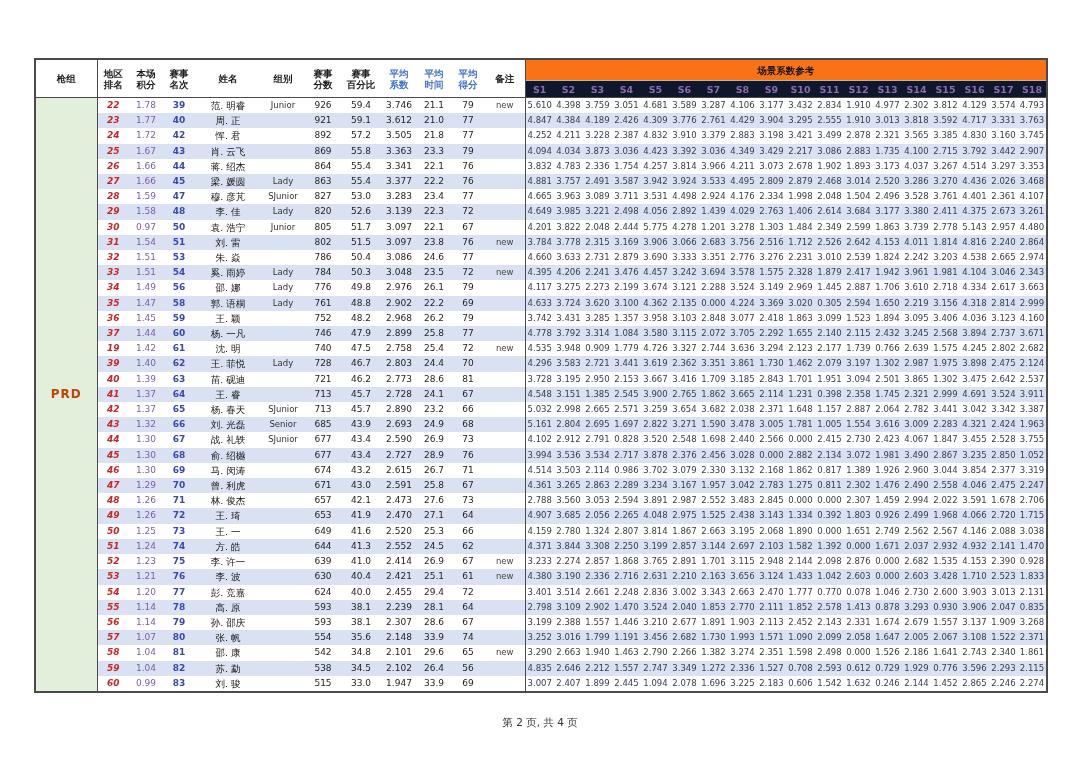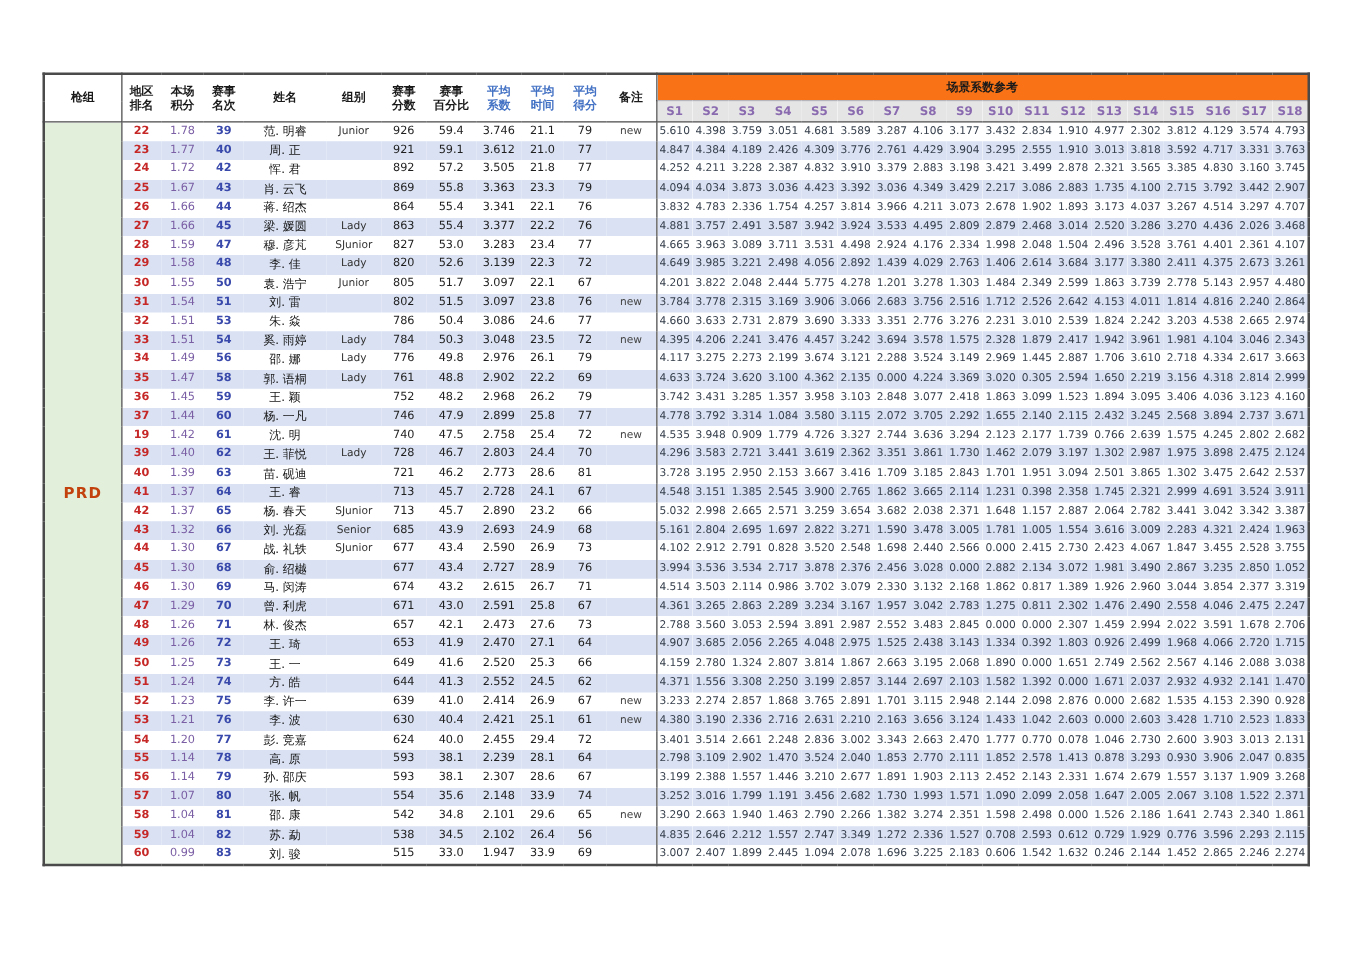--- a/index.html
+++ b/index.html
@@ -4,29 +4,29 @@
 <style>
   html,body{margin:0;padding:0;background:#ffffff;}
   body{width:1080px;height:763px;font-family:"DejaVu Sans","Liberation Sans",sans-serif;position:relative;}
   .page{position:absolute;inset:0;background:#fff;border-radius:20px;}
   table{position:absolute;left:34px;top:58px;width:1012px;border-collapse:collapse;table-layout:fixed;
         border:2px solid #4a4a4a;}
   th,td{padding:0;margin:0;text-align:center;overflow:hidden;white-space:nowrap;}
   thead th{font-size:9.5px;font-weight:bold;color:#1a1a1a;background:#fff;line-height:11px;}
   tr.h1 th{border-bottom:1.5px solid #4a4a4a;}
   th.scene{background:#f97316;border-left:1.5px solid #4a4a4a;border-bottom:1px solid #b5b5bb !important;height:20px;}
-  tr.h2 th.s-h{background:#e5e5e5;color:#8a6bb0;font-weight:bold;font-size:9.5px;height:16px;
+  tr.h2 th.s-h{background:#0f172a;color:#8a6bb0;font-weight:bold;font-size:9.5px;height:16px;
         border-bottom:1.5px solid #4a4a4a;}
   th.gun-h{border-right:1.5px solid #4a4a4a;}
   th.blue{color:#4472c4;}
   tbody td{font-size:9px;color:#1f1f1f;height:15.2px;line-height:15.2px;background:#fff;}
   tbody tr.alt td{background:#d9e1f2;}
   td.gun{background:#e2efda !important;border-right:1.5px solid #4a4a4a;vertical-align:middle;}
   .prd{color:#c2410c;font-weight:bold;font-size:12px;letter-spacing:1px;}
-  td.rank{color:#c62828;font-weight:bold;}
+  td.rank{color:#c62828;font-weight:bold;font-style:italic;}
   td.pts{color:#7b5fa5;}
   td.plc{color:#3949ab;font-weight:bold;}
   td.name{font-size:9.5px;color:#141414;}
   td.grp{font-size:8.5px;color:#333;}
   td.note{font-size:8.5px;color:#444;border-right:1.5px solid #4a4a4a;}
   td.s{font-size:8.5px;color:#37404d;}
   .footer{position:absolute;left:0;top:716px;width:100%;text-align:center;font-size:10.5px;color:#333;}
 </style>
 </head>
 <body>
@@ -235,21 +235,21 @@
           <td class="s">4.211</td>
           <td class="s">3.073</td>
           <td class="s">2.678</td>
           <td class="s">1.902</td>
           <td class="s">1.893</td>
           <td class="s">3.173</td>
           <td class="s">4.037</td>
           <td class="s">3.267</td>
           <td class="s">4.514</td>
           <td class="s">3.297</td>
-          <td class="s">4.707</td>
+          <td class="s">3.353</td>
         </tr>
         <tr class="alt">
           <td class="rank">27</td>
           <td class="pts">1.66</td>
           <td class="plc">45</td>
           <td class="name">梁. 媛圆</td>
           <td class="grp">Lady</td>
           <td class="sc">863</td>
           <td class="pct">55.4</td>
           <td class="cf">3.377</td>
@@ -332,21 +332,21 @@
           <td class="s">3.684</td>
           <td class="s">3.177</td>
           <td class="s">3.380</td>
           <td class="s">2.411</td>
           <td class="s">4.375</td>
           <td class="s">2.673</td>
           <td class="s">3.261</td>
         </tr>
         <tr>
           <td class="rank">30</td>
-          <td class="pts">1.55</td>
+          <td class="pts">0.97</td>
           <td class="plc">50</td>
           <td class="name">袁. 浩宁</td>
           <td class="grp">Junior</td>
           <td class="sc">805</td>
           <td class="pct">51.7</td>
           <td class="cf">3.097</td>
           <td class="tm">22.1</td>
           <td class="avg">67</td>
           <td class="note"></td>
           <td class="s">4.201</td>
@@ -994,21 +994,21 @@
           <td class="plc">74</td>
           <td class="name">方. 皓</td>
           <td class="grp"></td>
           <td class="sc">644</td>
           <td class="pct">41.3</td>
           <td class="cf">2.552</td>
           <td class="tm">24.5</td>
           <td class="avg">62</td>
           <td class="note"></td>
           <td class="s">4.371</td>
-          <td class="s">1.556</td>
+          <td class="s">3.844</td>
           <td class="s">3.308</td>
           <td class="s">2.250</td>
           <td class="s">3.199</td>
           <td class="s">2.857</td>
           <td class="s">3.144</td>
           <td class="s">2.697</td>
           <td class="s">2.103</td>
           <td class="s">1.582</td>
           <td class="s">1.392</td>
           <td class="s">0.000</td>
@@ -1293,13 +1293,14 @@
           <td class="s">1.632</td>
           <td class="s">0.246</td>
           <td class="s">2.144</td>
           <td class="s">1.452</td>
           <td class="s">2.865</td>
           <td class="s">2.246</td>
           <td class="s">2.274</td>
         </tr>
       </tbody>
   </table>
+  <div class="footer">第 2 页, 共 4 页</div>
 </div>
 
 </body></html>

